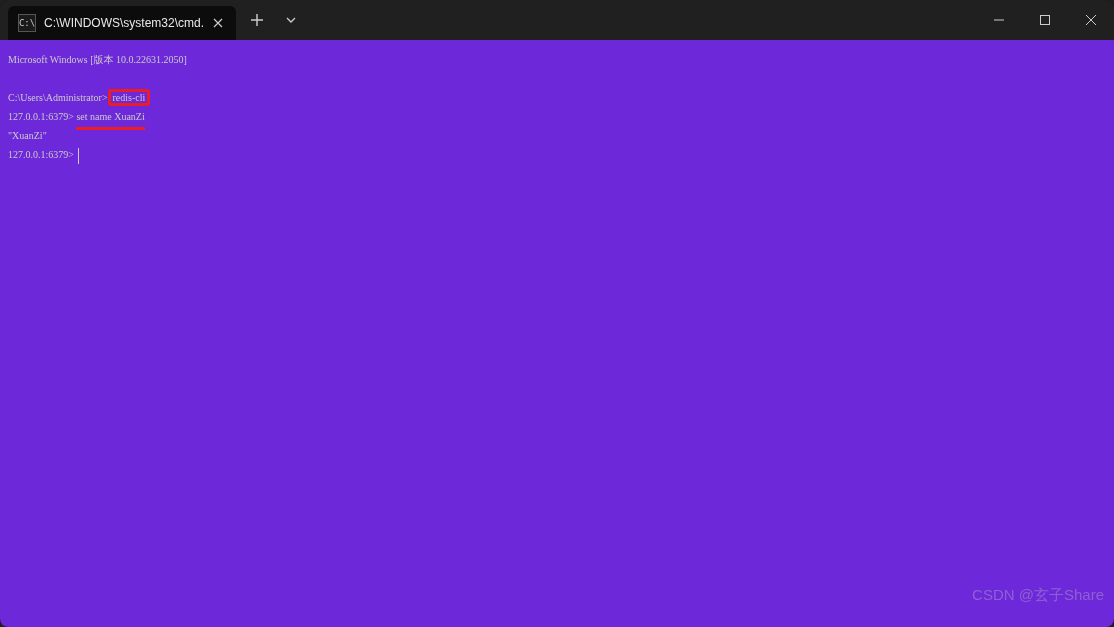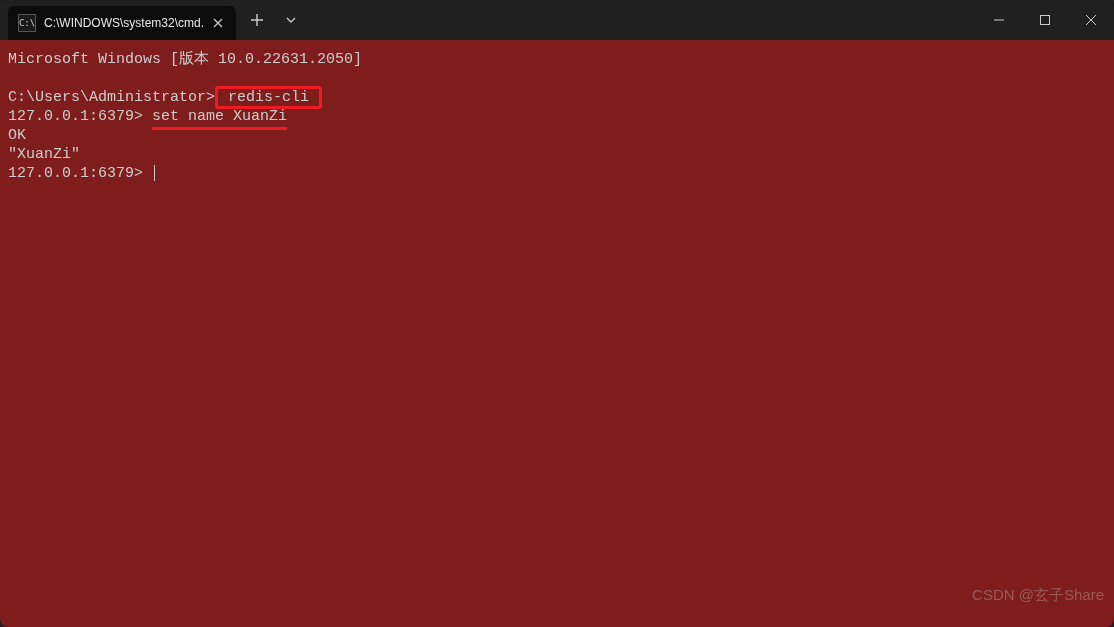--- a/index.html
+++ b/index.html
@@ -7,23 +7,23 @@
   .titlebar{height:40px;background:#202020;display:flex;align-items:stretch;color:#fff}
   .tab{margin-top:6px;margin-left:8px;height:34px;background:#0c0c0c;border-radius:6px 6px 0 0;display:flex;align-items:center;padding:0 10px 0 10px;font-size:12px;color:#e8e8e8;min-width:200px;max-width:220px}
   .tab-icon{width:16px;height:16px;display:flex;align-items:center;justify-content:center;margin-right:8px;background:#1a1a1a;border:1px solid #555;font-size:9px;font-family:Consolas,monospace;color:#ccc}
   .tab-title{flex:1;white-space:nowrap;overflow:hidden}
   .tab-close{width:16px;height:16px;display:flex;align-items:center;justify-content:center;margin-left:6px;font-size:14px;color:#ccc}
   .titlebar-actions{display:flex;align-items:center;margin-left:4px}
   .new-tab,.dropdown{width:34px;height:30px;display:flex;align-items:center;justify-content:center;color:#ccc;font-size:14px}
   .win-controls{margin-left:auto;display:flex}
   .win-btn{width:46px;height:40px;display:flex;align-items:center;justify-content:center;color:#ccc}
   .win-btn svg{width:10px;height:10px}
-  .terminal{flex:1;background:#7f1d1d;padding:10px 8px;font-family:Liberation Mono, monospace;font-size:15px;line-height:19px;color:#cccccc;position:relative}
+  .terminal{flex:1;background:#6d28d9;padding:10px 8px;font-family:Liberation Serif, serif;font-size:10px;line-height:19px;color:#cccccc;position:relative}
   .line{white-space:pre}
-  .highlight-box{border:3px solid #ed1c24;padding:0 10px;border-radius:3px}
+  .highlight-box{border:3px solid #ed1c24;padding:0 2px;border-radius:3px}
   .underline-red{display:inline-block;position:relative}
   .underline-red::after{content:'';position:absolute;left:0;right:0;bottom:-4px;height:3px;background:#ed1c24}
   .cursor{display:inline-block;width:1px;height:16px;background:#cccccc;vertical-align:middle;margin-left:2px}
   .watermark{position:absolute;right:10px;bottom:22px;color:rgba(200,200,200,0.35);font-size:15px;font-family:'Microsoft YaHei',sans-serif}
 </style>
 </head>
 <body>
 
 <div class="window">
 
@@ -66,19 +66,18 @@
           </svg>
       </div>
     </div>
   </div>
 
   <div class="terminal">
     <div class="line">Microsoft Windows [版本 10.0.22631.2050]</div>
     <div class="line"> </div>
     <div class="line"><span>C:\Users\Administrator&gt;</span><span class="highlight-box">redis-cli</span></div>
     <div class="line"><span>127.0.0.1:6379&gt; </span><span class="underline-red">set name XuanZi</span></div>
-    <div class="line">OK</div>
     <div class="line">"XuanZi"</div>
     <div class="line"><span>127.0.0.1:6379&gt; </span><span class="cursor"></span></div>
   </div>
 
   <div class="watermark">CSDN @玄子Share</div>
 </div>
 
 </body></html>

